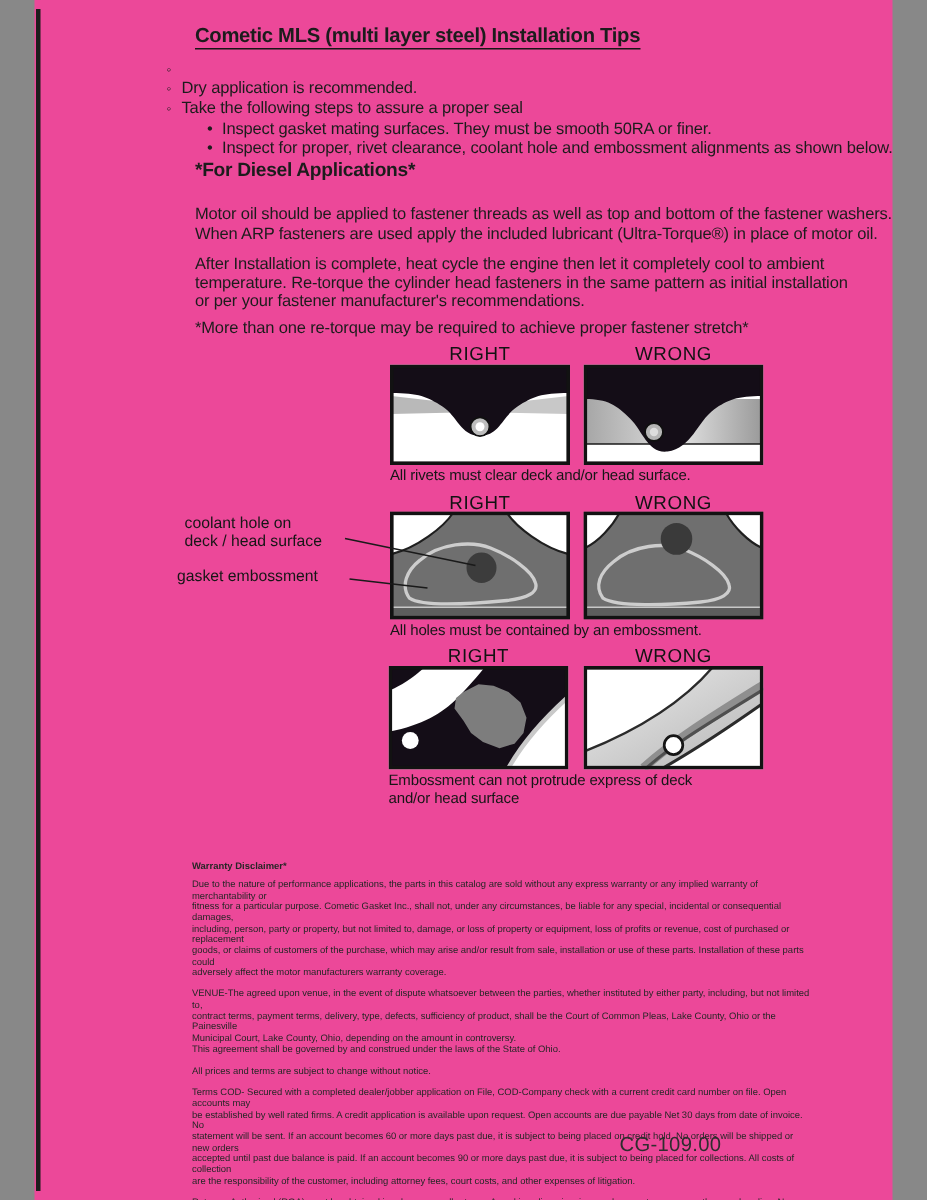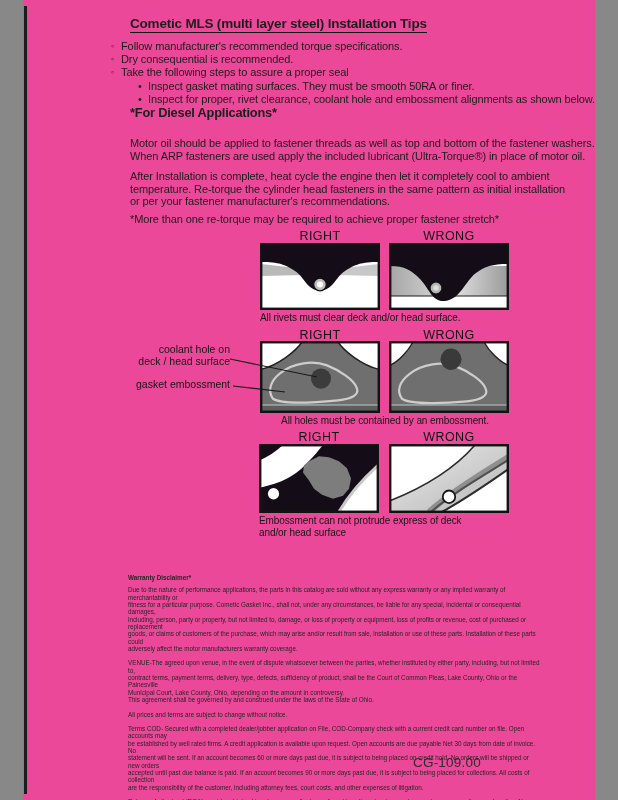--- a/index.html
+++ b/index.html
@@ -18,43 +18,42 @@
   .b-row{display:flex;line-height:13.2px;}
   .b-row.lvl2{margin-left:27px;}
   .b-marker{width:10px;flex:0 0 10px;text-align:left;}
   .lvl1 .b-marker{font-size:9px;line-height:13.2px;}
   .sec-heading{left:107px;top:105px;font-size:12.8px;font-weight:bold;letter-spacing:-0.2px;}
   .para{left:107px;width:480px;font-size:11px;line-height:12.6px;white-space:pre-line;letter-spacing:-0.1px;}
   .p1{top:137px;} .p2{top:170px;} .note{top:213px;}
   .rw-label{font-size:12.5px;letter-spacing:0.4px;color:#121212;width:120px;text-align:center;}
   .dbox{width:120px;} .dbox svg{display:block;width:100%;height:100%;}
   .caption{font-size:10px;letter-spacing:-0.1px;color:#161616;}
-  .ann{font-size:10.5px;line-height:11.8px;text-align:right;white-space:pre-line;color:#161616;}
+  .ann{font-size:10.5px;line-height:11.8px;white-space:pre-line;color:#161616;}
   .overlay{position:absolute;left:0;top:0;width:618px;height:800px;pointer-events:none;}
   .disclaimer{left:105px;top:574px;width:412px;font-size:6.3px;line-height:7.35px;color:#262626;}
   .disclaimer .d-head{font-weight:bold;margin-bottom:5px;}
   .disclaimer p{margin:0 0 7px 0;white-space:pre-line;}
   .footer-code{left:390px;top:755px;font-size:13.5px;color:#2e2e2e;letter-spacing:0.2px;}
 </style>
 </head>
 <body>
 
 <div class="page">
   <div class="edge-line"></div>
 
   <div class="abs title">Cometic MLS (multi layer steel) Installation Tips</div>
 
   <div class="abs bullets">
     <div class="b-row lvl1">
       <span class="b-marker">◦</span>
-      <span>Follow manufacturer's recommended torque specifications.</span>
     </div>
     <div class="b-row lvl1">
       <span class="b-marker">◦</span>
-      <span>Dry consequential is recommended.</span>
+      <span>Dry application is recommended.</span>
     </div>
     <div class="b-row lvl1">
       <span class="b-marker">◦</span>
       <span>Take the following steps to assure a proper seal</span>
     </div>
     <div class="b-row lvl2">
       <span class="b-marker">•</span>
       <span>Inspect gasket mating surfaces.  They must be smooth 50RA or finer.</span>
     </div>
     <div class="b-row lvl2">
@@ -134,21 +133,21 @@
       <rect x="1" y="63" width="118" height="7" fill="#5d5d5d"></rect>
       <line x1="1" y1="63" x2="119" y2="63" stroke="#c8c8c8" stroke-width="1"></line>
       <path d="M1 1 H24 C19 10 10 20 1 24 Z" fill="#ffffff" stroke="#1f1f1f" stroke-width="1.4"></path>
       <path d="M119 1 H95 C100 10 110 20 119 24 Z" fill="#ffffff" stroke="#1f1f1f" stroke-width="1.4"></path>
       <path d="M13 57 C7 49 11 40 20 33 C33 22 54 20 67 25 C80 30 95 40 97 48 C99 54 92 58 78 59.5 C57 61.5 22 63 13 57 Z" fill="none" stroke="#cdcdcd" stroke-width="2.2"></path>
       <circle cx="62" cy="18" r="10.5" fill="#3a3a3a"></circle>
       <rect x="1.2" y="1.2" width="117.6" height="68.6" fill="none" stroke="#121212" stroke-width="2.4"></rect>
     </svg>
   </div>
 
-  <div class="abs caption" style="left:237px;top:415px;width:250px;text-align:center;">All holes must be contained by an embossment.</div>
+  <div class="abs caption" style="left:237px;top:415px;width:250px;text-align:left;">All holes must be contained by an embossment.</div>
 
   <div class="abs rw-label" style="left:236px;top:430px;">RIGHT</div>
   <div class="abs rw-label" style="left:366px;top:430px;">WRONG</div>
 
   <div class="abs dbox" style="left:236px;top:444px;height:69px;">
     <svg viewBox="0 0 120 68" preserveAspectRatio="none">
       <rect x="0" y="0" width="120" height="68" fill="#ffffff"></rect>
       <path d="M1 1 H24 C16 8 8 13 1 16 Z" fill="#140d17"></path>
       <path d="M64 1 H119 V20 C100 37 88 52 80 67 H1 V43 C22 39 36 31 46 21 C54 13 59 7 64 1 Z" fill="#140d17"></path>
       <path d="M119 21 C100 38 88 53 80 67" stroke="#c9c9c9" stroke-width="3" fill="none"></path>

